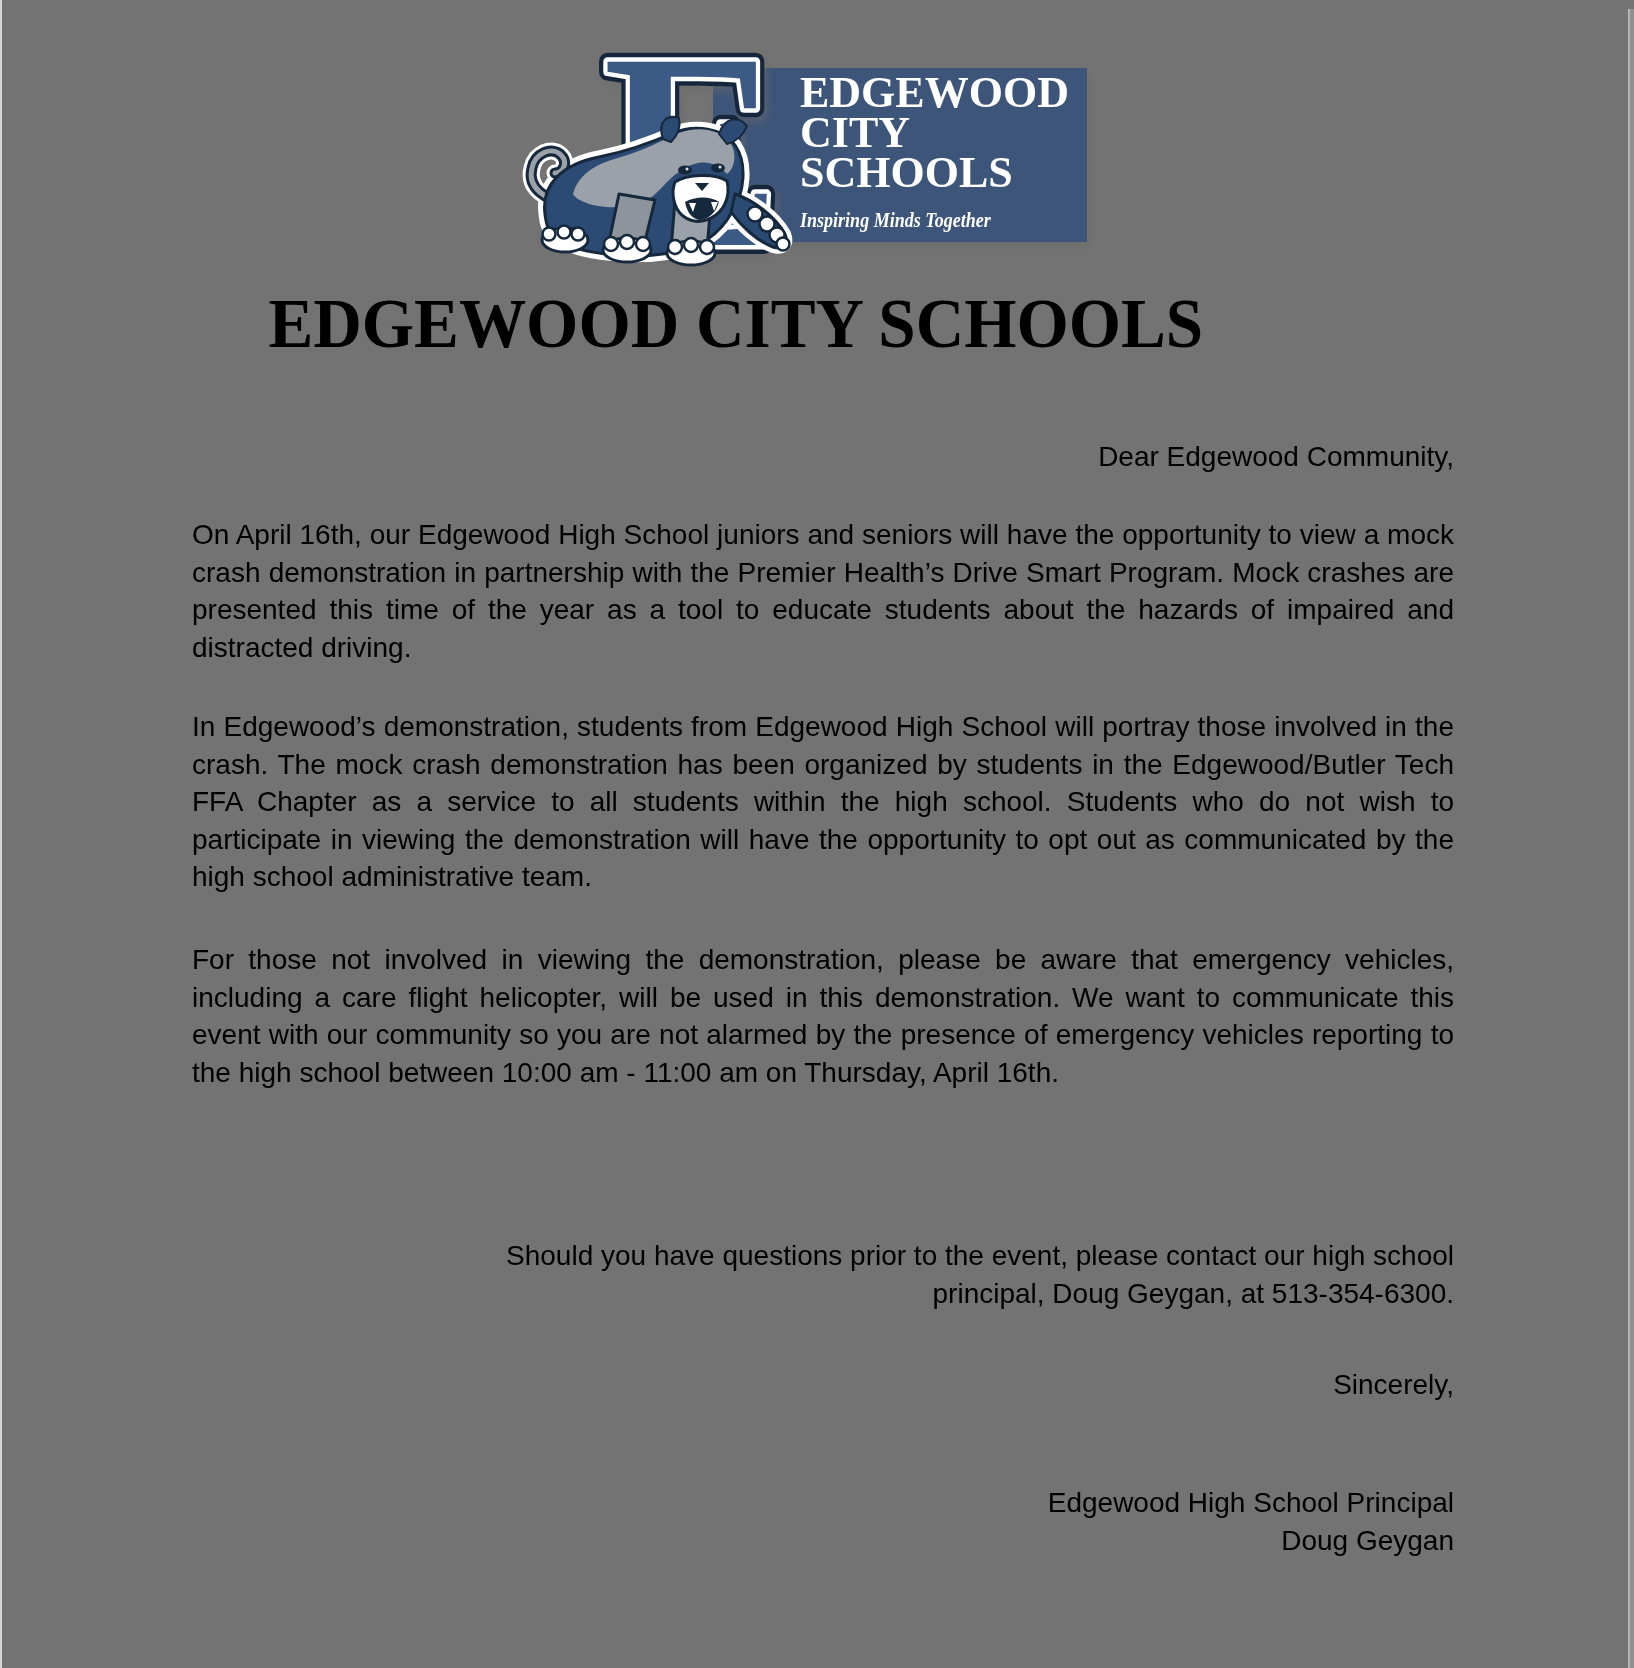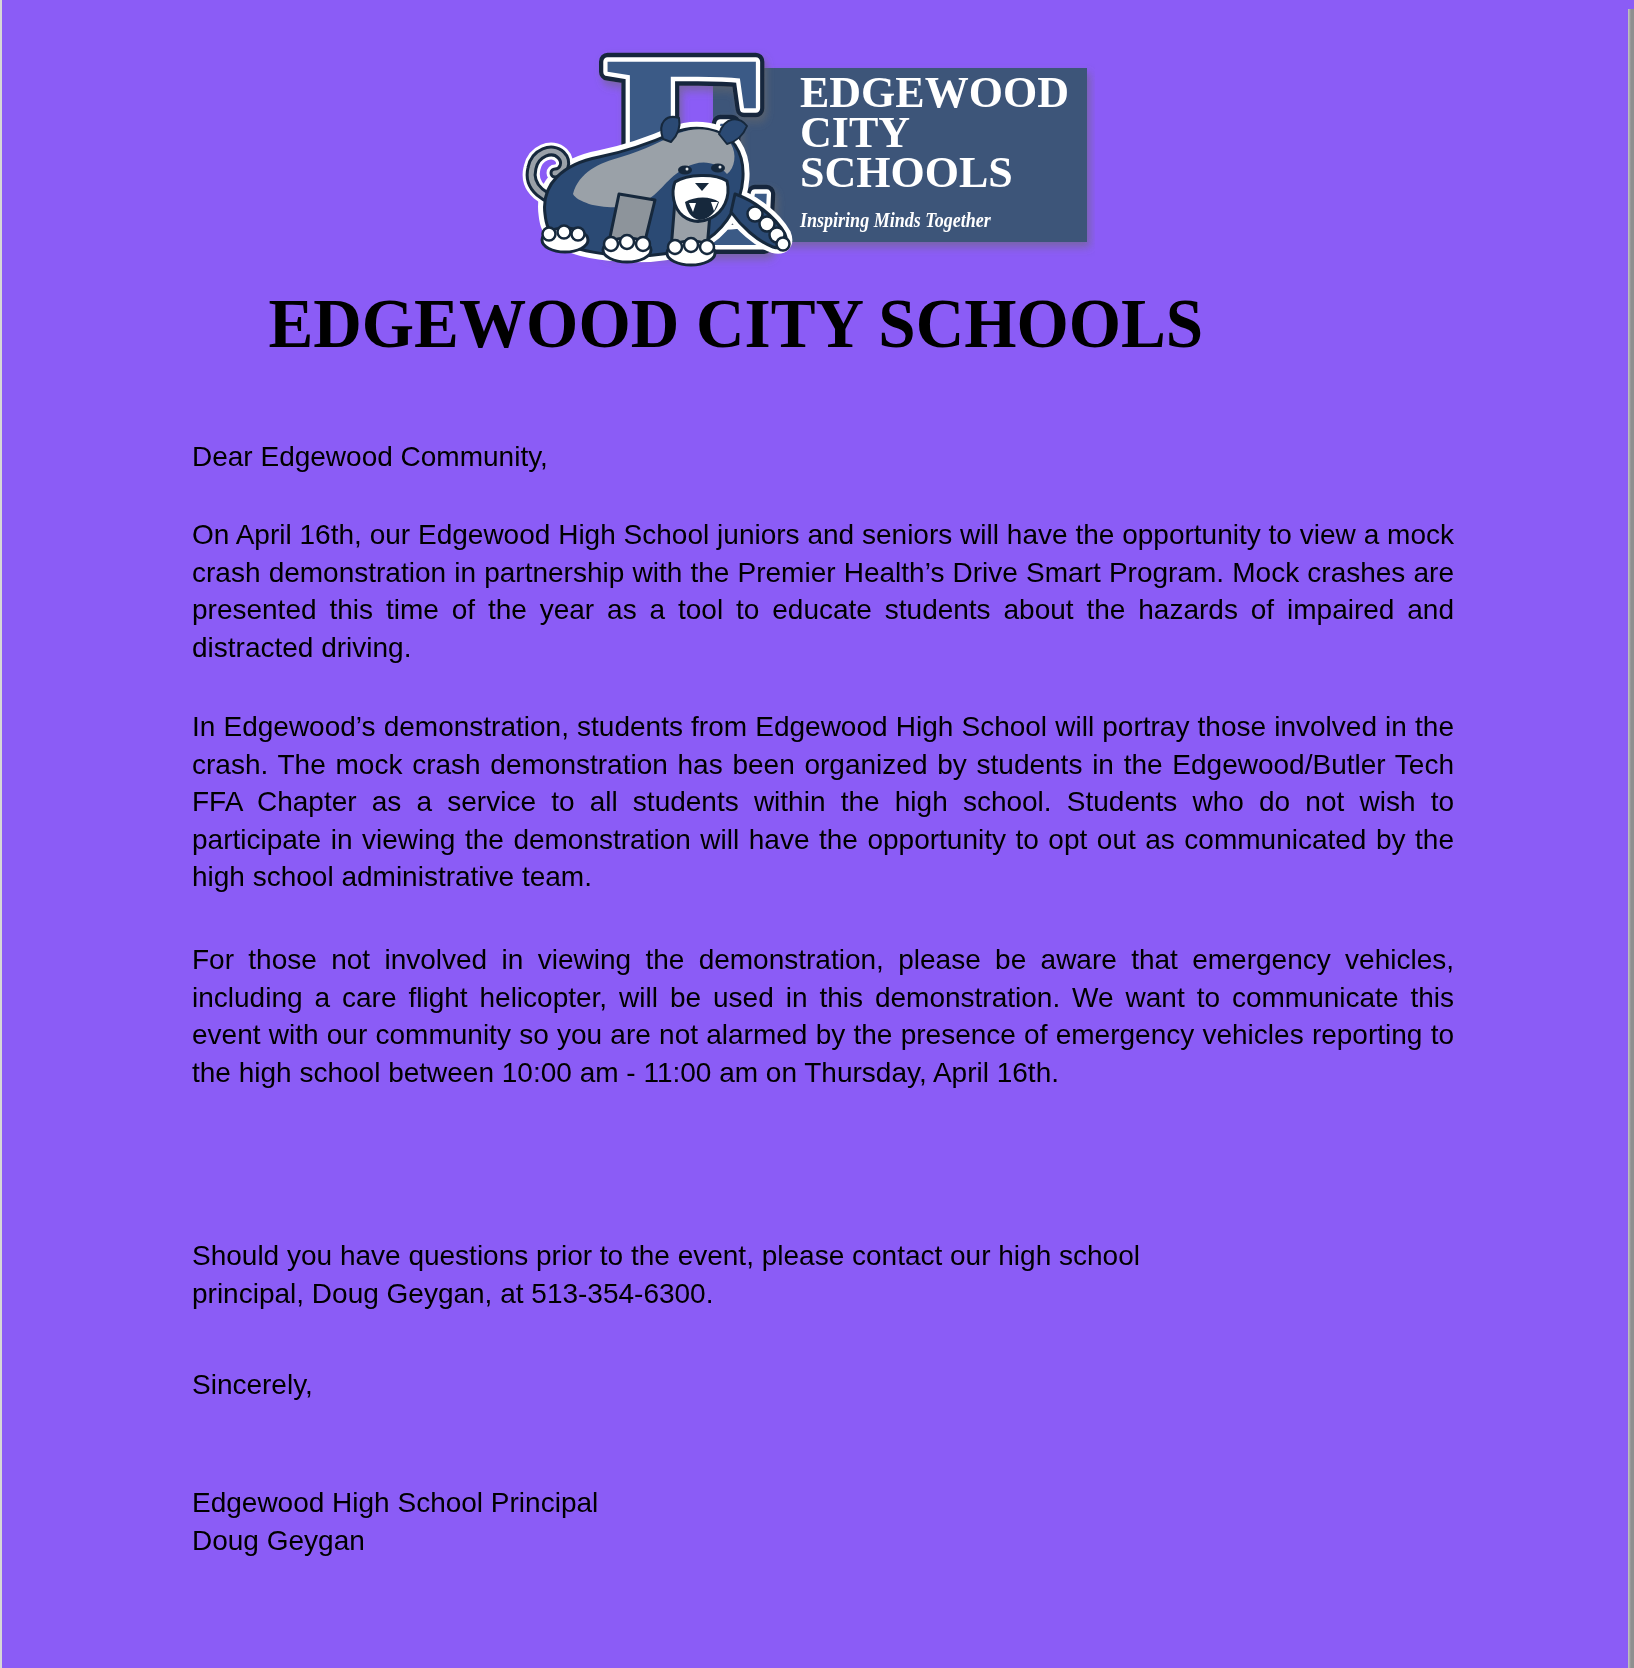--- a/index.html
+++ b/index.html
@@ -1,27 +1,27 @@
 <!DOCTYPE html>
 <html><head>
 <meta charset="utf-8">
 <style>
   html,body{margin:0;padding:0;width:1634px;height:1668px;background:#ffffff;overflow:hidden;}
-  .page{position:absolute;inset:0;background:#8b5cf6;font-family:"Liberation Sans",sans-serif;color:#000;}
+  .page{position:absolute;inset:0;background:#737373;font-family:"Liberation Sans",sans-serif;color:#000;}
   .edge-left{position:absolute;left:0;top:0;width:2px;height:100%;background:#d7d7d7;}
   .scrollbar{position:absolute;right:0;top:9px;width:6px;height:calc(100% - 9px);
              background:linear-gradient(to right,#c7c7c7 0px,#8f8f8f 3px);}
   .logo-wrap{position:absolute;left:515px;top:42px;width:580px;height:230px;}
   .logo-wrap svg{display:block;}
   .banner-text{font-family:"Liberation Serif",serif;font-weight:bold;fill:#ffffff;}
   .page-title{position:absolute;top:289px;left:0;width:1472px;margin:0;text-align:center;
               font-family:"Liberation Serif",serif;font-weight:bold;font-size:70px;line-height:70px;
               color:#000;white-space:nowrap;}
   .page-title .inner{display:inline-block;transform:scaleX(0.96);transform-origin:50% 50%;}
-  .body-text{position:absolute;left:192px;width:1262px;margin:0;font-size:28px;line-height:37.5px;color:#000;}
+  .body-text{position:absolute;left:192px;width:1262px;margin:0;font-size:28px;line-height:37.5px;color:#000;text-align:right;}
   .just{text-align:justify;text-justify:inter-word;hyphens:none;}
   .top-salutation{top:438px;}
   .p1{top:516px;}
   .p2{top:708px;}
   .p3{top:941px;}
   .contact{top:1237px;}
   .contact span{display:block;}
   .closing{top:1366px;}
   .signature{top:1484px;}
   .signature span{display:block;}

